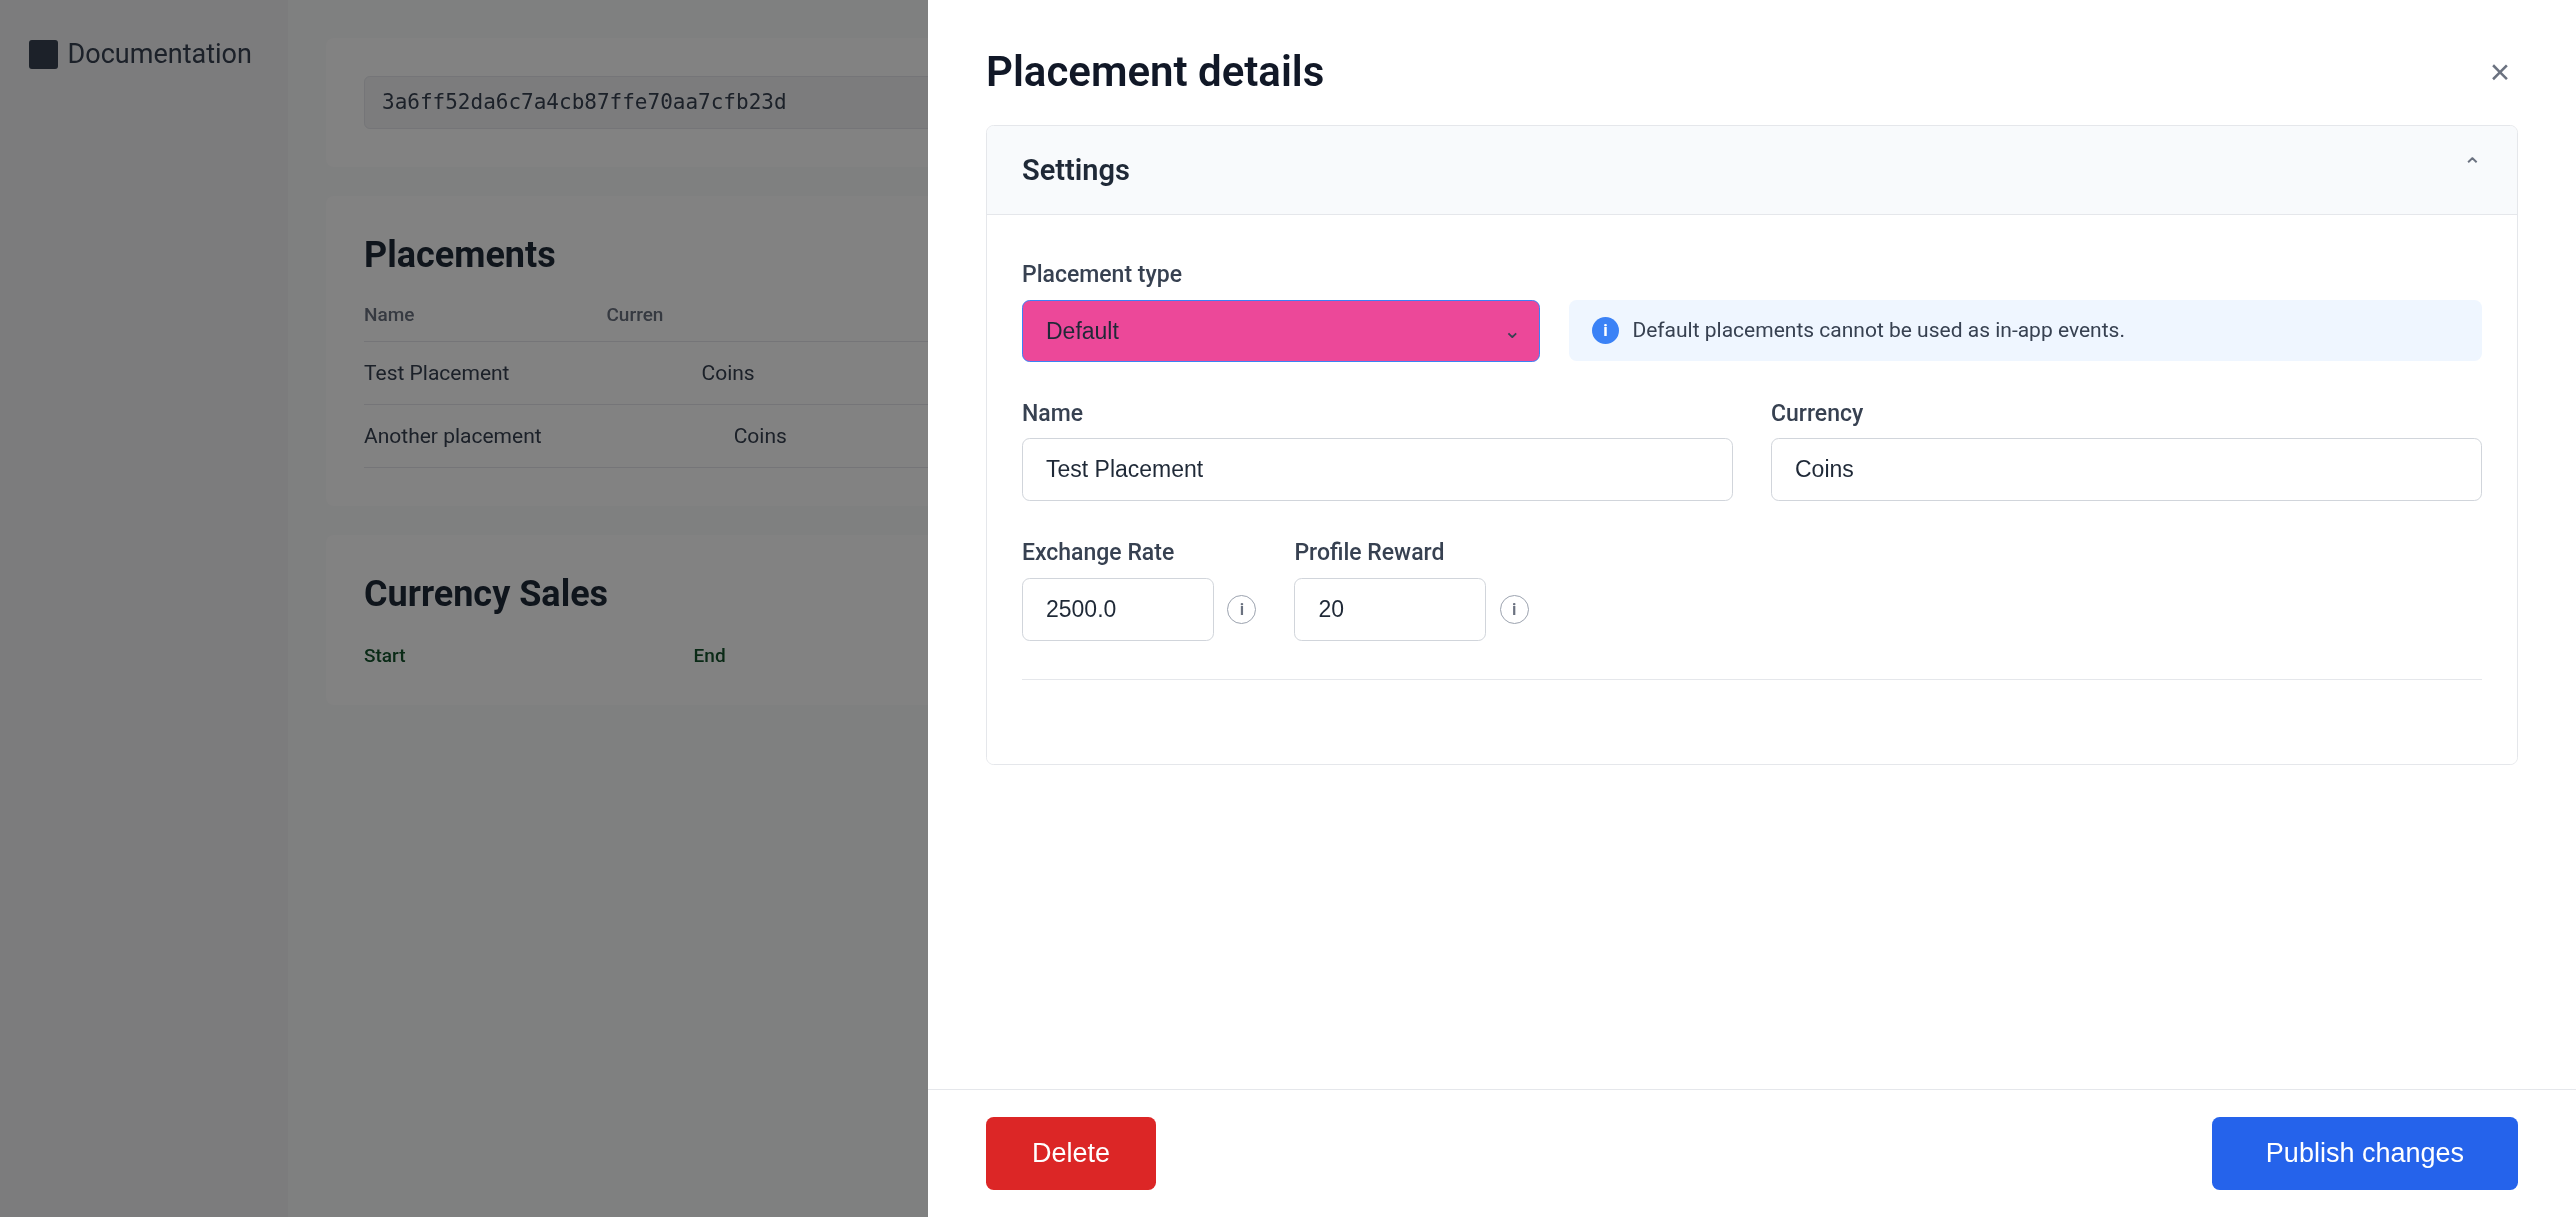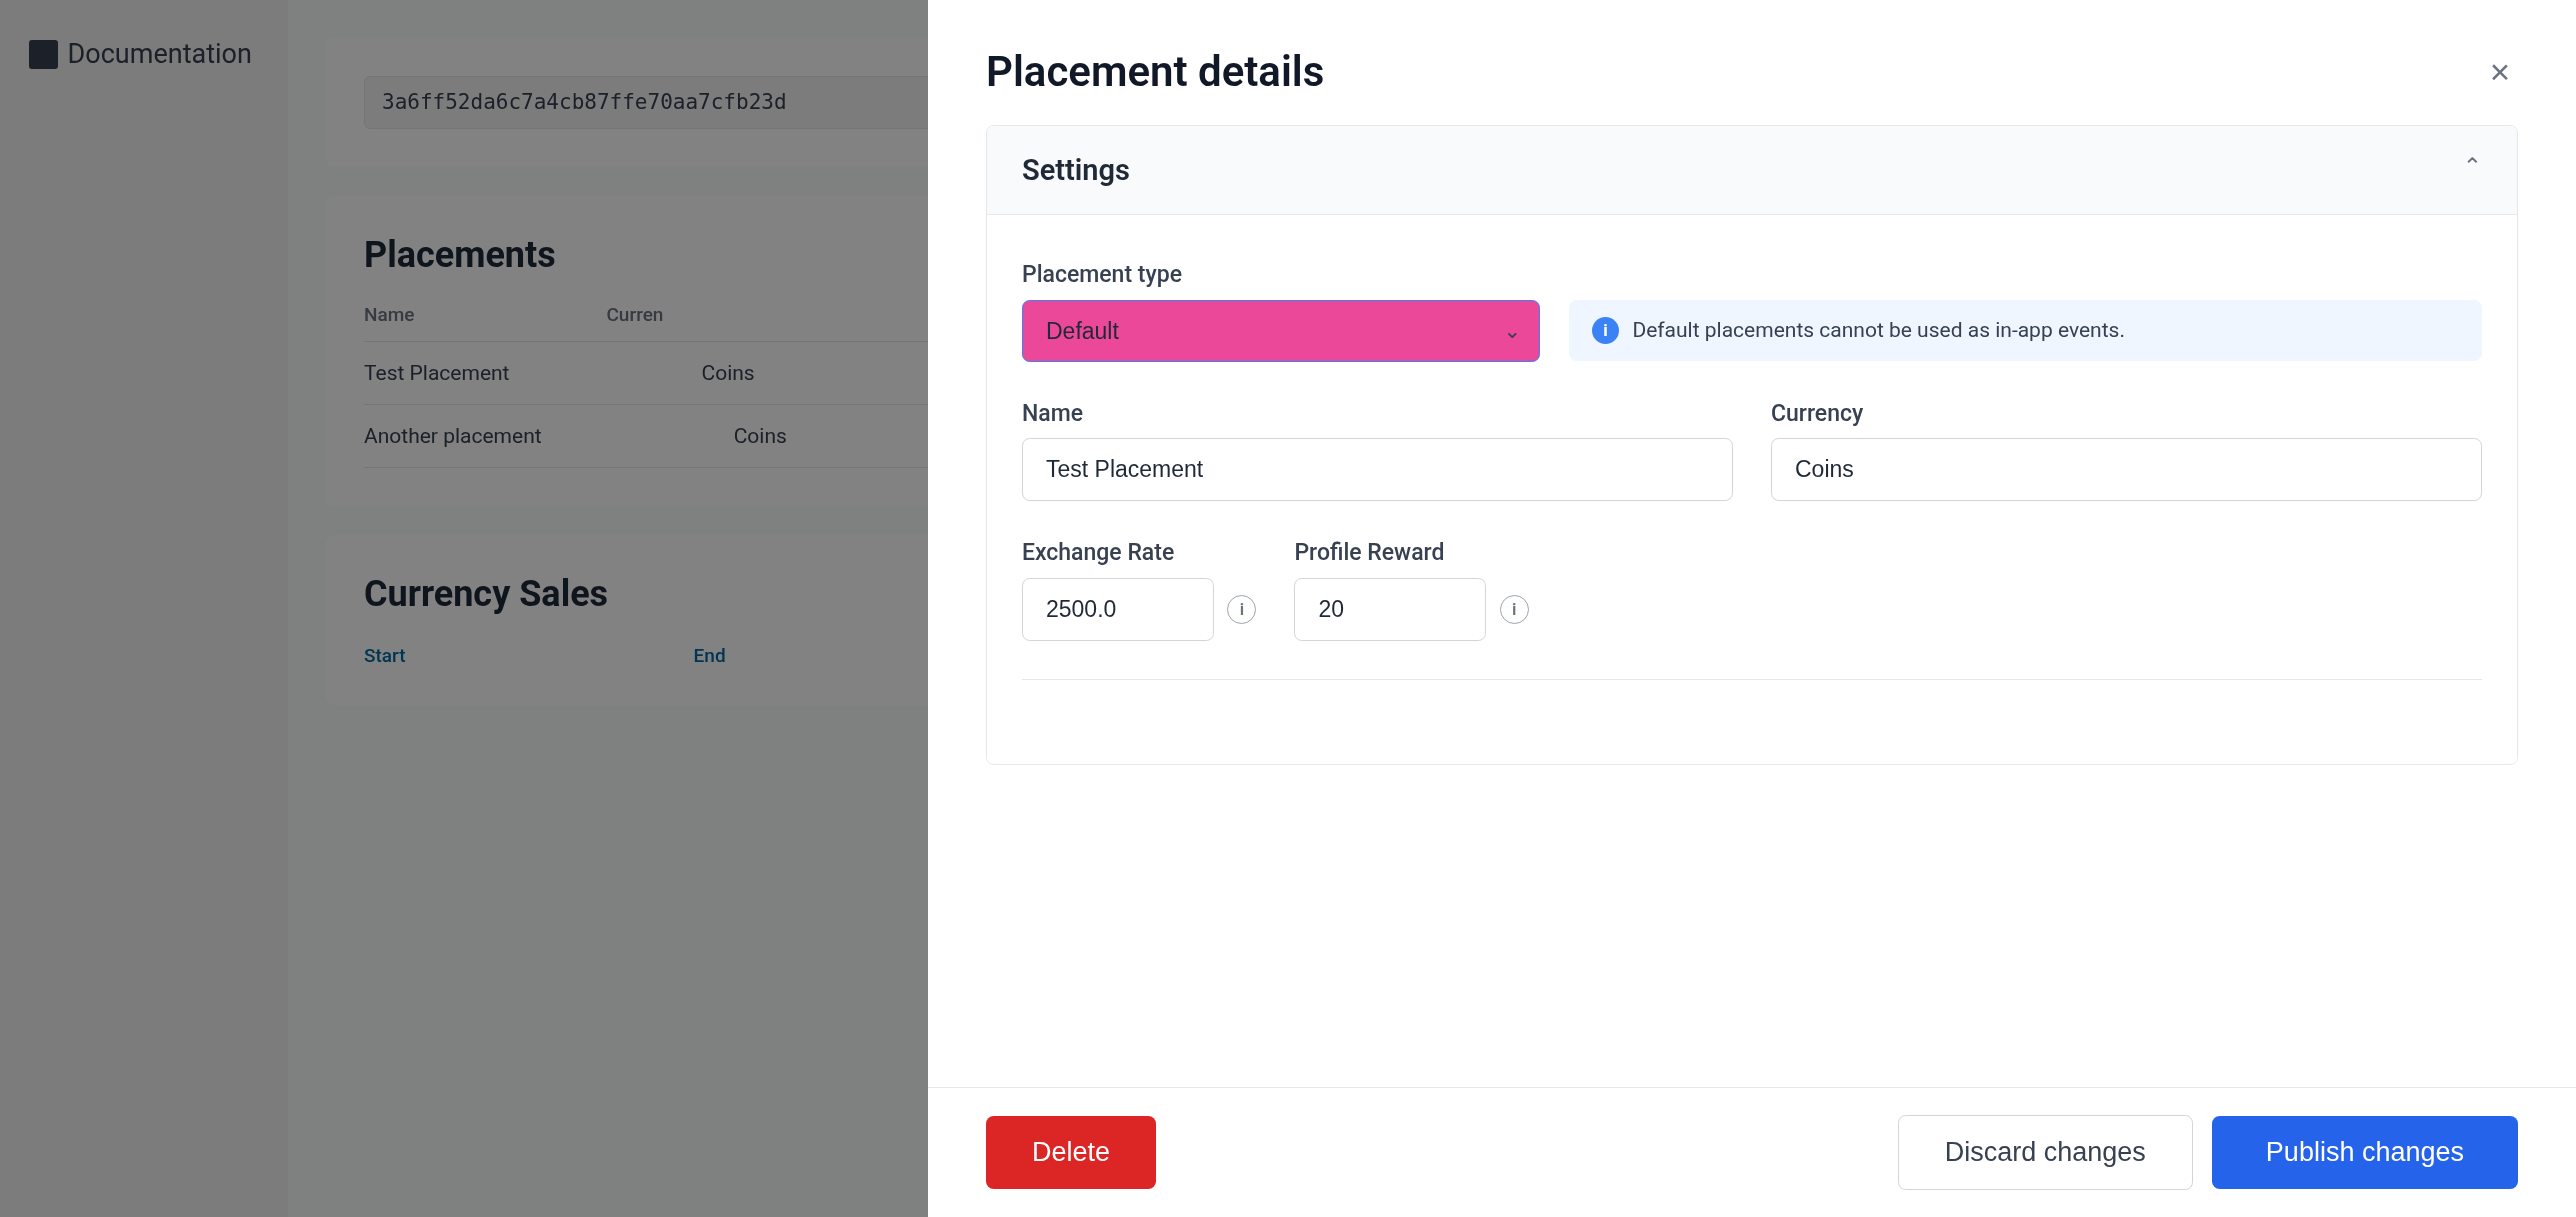--- a/index.html
+++ b/index.html
@@ -103,21 +103,21 @@
       font-size: 36px;
       font-weight: 700;
       color: #1f2937;
       margin-bottom: 29px;
     }
 
     .bg-currency-header {
       display: flex;
       gap: 288px;
       font-size: 19px;
-      color: #0369a1;
+      color: #14532d;
       font-weight: 500;
     }
 
     
     .overlay {
       position: absolute;
       inset: 0;
       background: rgba(0,0,0,0.4);
     }
 
@@ -493,18 +493,17 @@
 
         <div class="divider"></div>
 
       </div>
     </div>
   </div>
 
   <div class="modal-footer">
     <button class="delete-btn">Delete</button>
     <div class="footer-right">
-      <button class="discard-btn">Discard changes</button>
       <button class="publish-btn">Publish changes</button>
     </div>
   </div>
 </div>
 
 
 </body></html>

